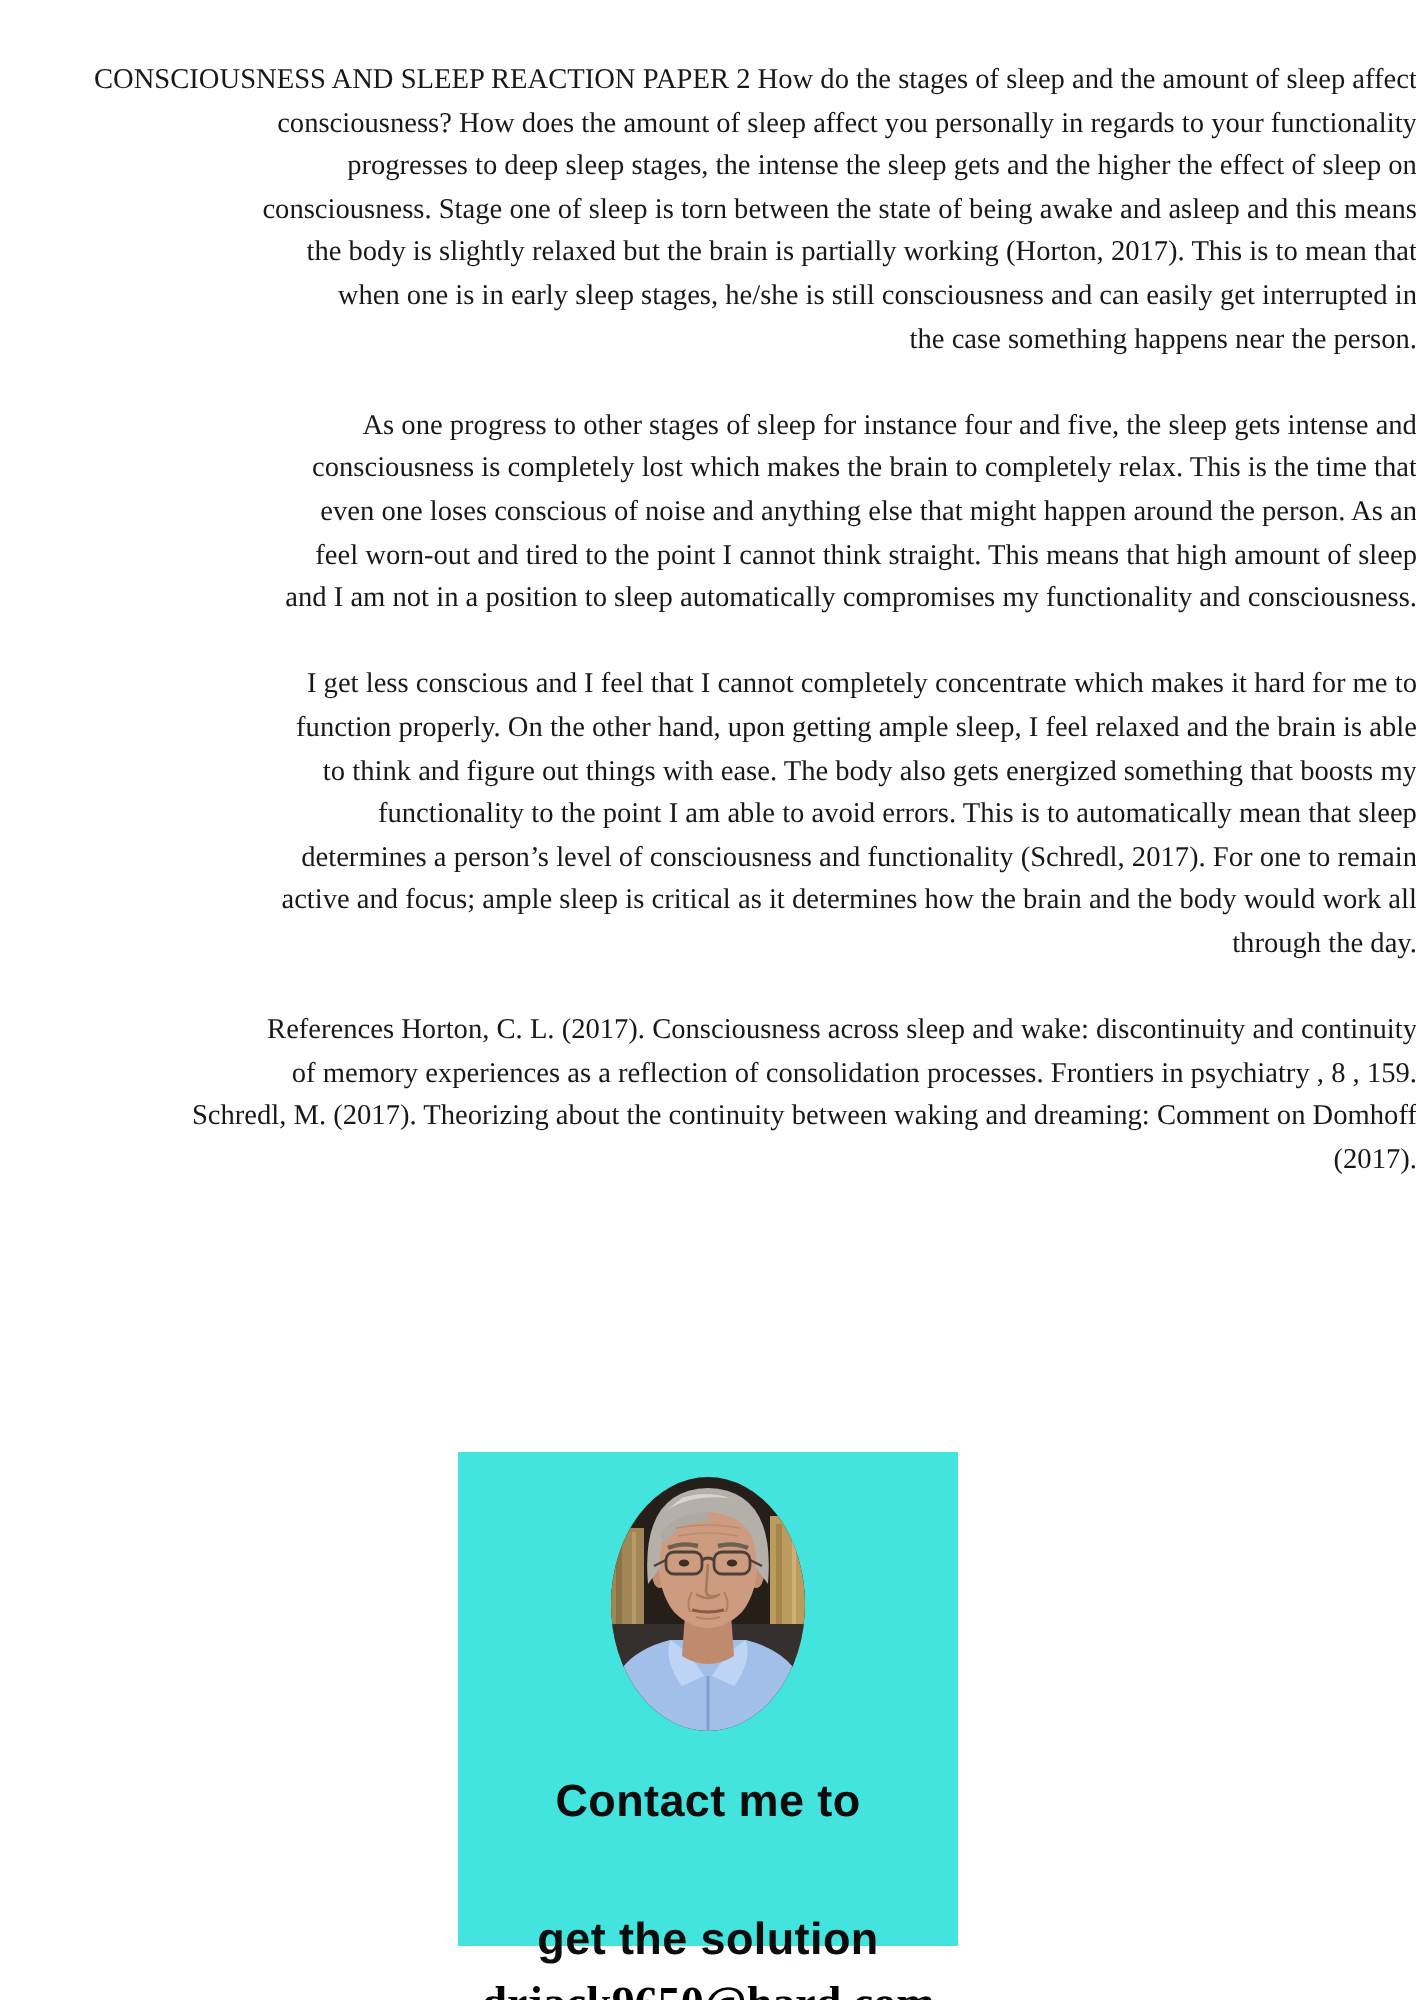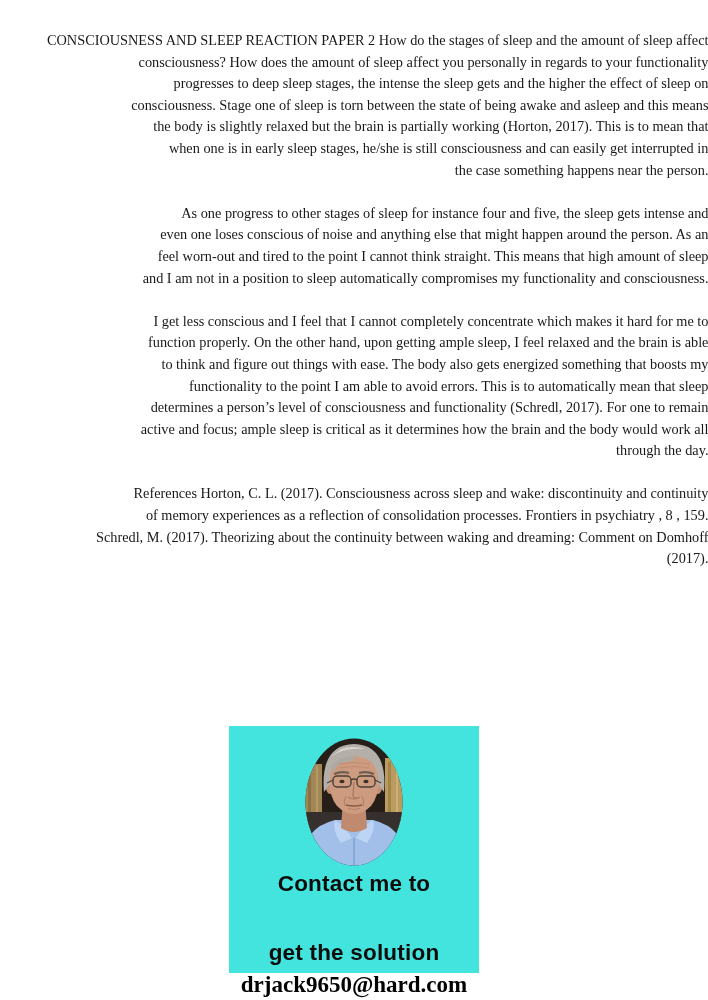--- a/index.html
+++ b/index.html
@@ -38,21 +38,21 @@
   }
   .card-line {
     font-family: "Liberation Sans", "DejaVu Sans", sans-serif;
     font-weight: 700;
     font-size: 22.5px;
     line-height: 29px;
     color: #0c0c0c;
     letter-spacing: 0.2px;
     margin-top: 40px;
   }
-  .card-line.first { margin-top: 3px; text-align: center; }
+  .card-line.first { margin-top: 20px; text-align: center; }
   .card-email {
     font-family: "Liberation Serif", serif;
     font-weight: 700;
     font-size: 23px;
     line-height: 26px;
     margin-top: 5px;
     color: #000000;
   }
 </style>
 </head>
@@ -63,20 +63,21 @@
       <div class="line">CONSCIOUSNESS AND SLEEP REACTION PAPER 2 How do the stages of sleep and the amount of sleep affect</div>
       <div class="line">consciousness? How does the amount of sleep affect you personally in regards to your functionality</div>
       <div class="line">progresses to deep sleep stages, the intense the sleep gets and the higher the effect of sleep on</div>
       <div class="line">consciousness. Stage one of sleep is torn between the state of being awake and asleep and this means</div>
       <div class="line">the body is slightly relaxed but the brain is partially working (Horton, 2017). This is to mean that</div>
       <div class="line">when one is in early sleep stages, he/she is still consciousness and can easily get interrupted in</div>
       <div class="line">the case something happens near the person.</div>
     </div>
     <div class="para">
       <div class="line">As one progress to other stages of sleep for instance four and five, the sleep gets intense and</div>
+      <div class="line">consciousness is completely lost which makes the brain to completely relax. This is the time that</div>
       <div class="line">even one loses conscious of noise and anything else that might happen around the person. As an</div>
       <div class="line">feel worn-out and tired to the point I cannot think straight. This means that high amount of sleep</div>
       <div class="line">and I am not in a position to sleep automatically compromises my functionality and consciousness.</div>
     </div>
     <div class="para">
       <div class="line">I get less conscious and I feel that I cannot completely concentrate which makes it hard for me to</div>
       <div class="line">function properly. On the other hand, upon getting ample sleep, I feel relaxed and the brain is able</div>
       <div class="line">to think and figure out things with ease. The body also gets energized something that boosts my</div>
       <div class="line">functionality to the point I am able to avoid errors. This is to automatically mean that sleep</div>
       <div class="line">determines a person’s level of consciousness and functionality (Schredl, 2017). For one to remain</div>

